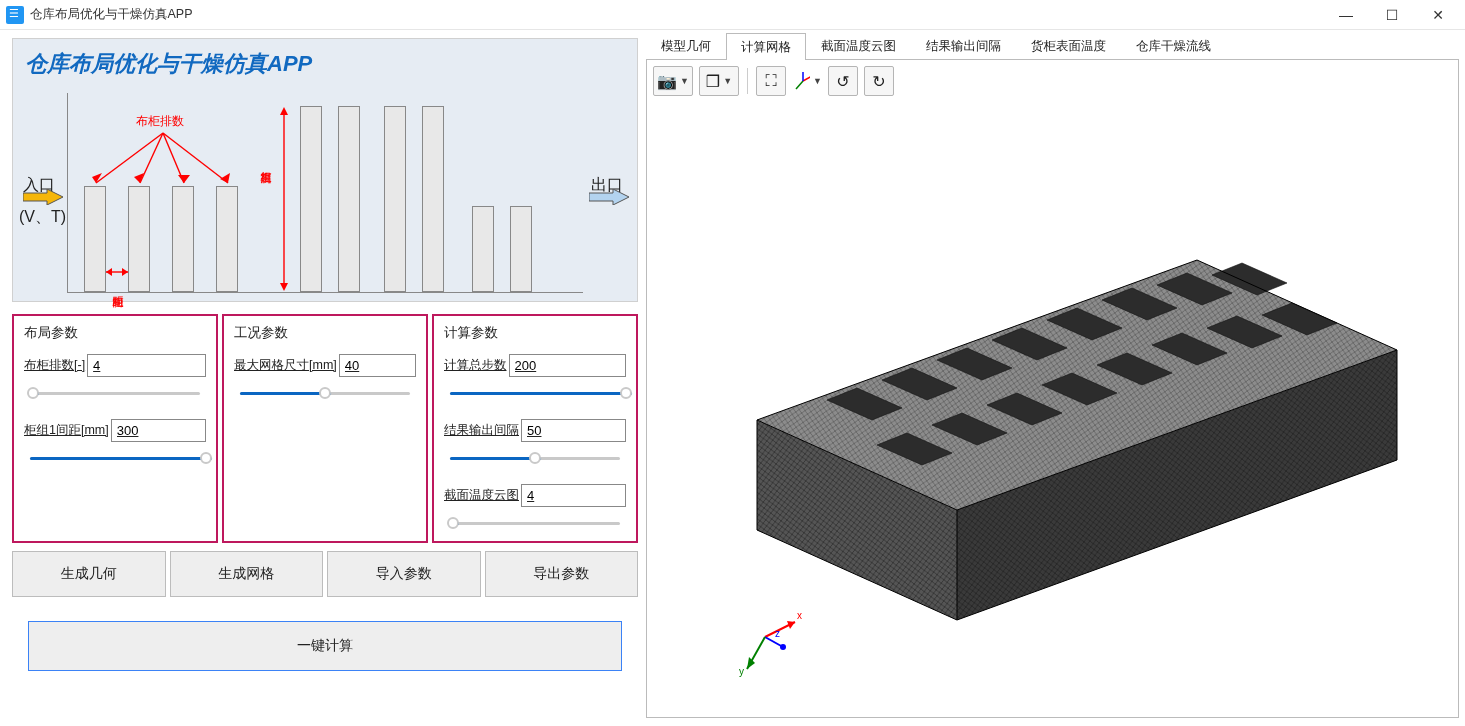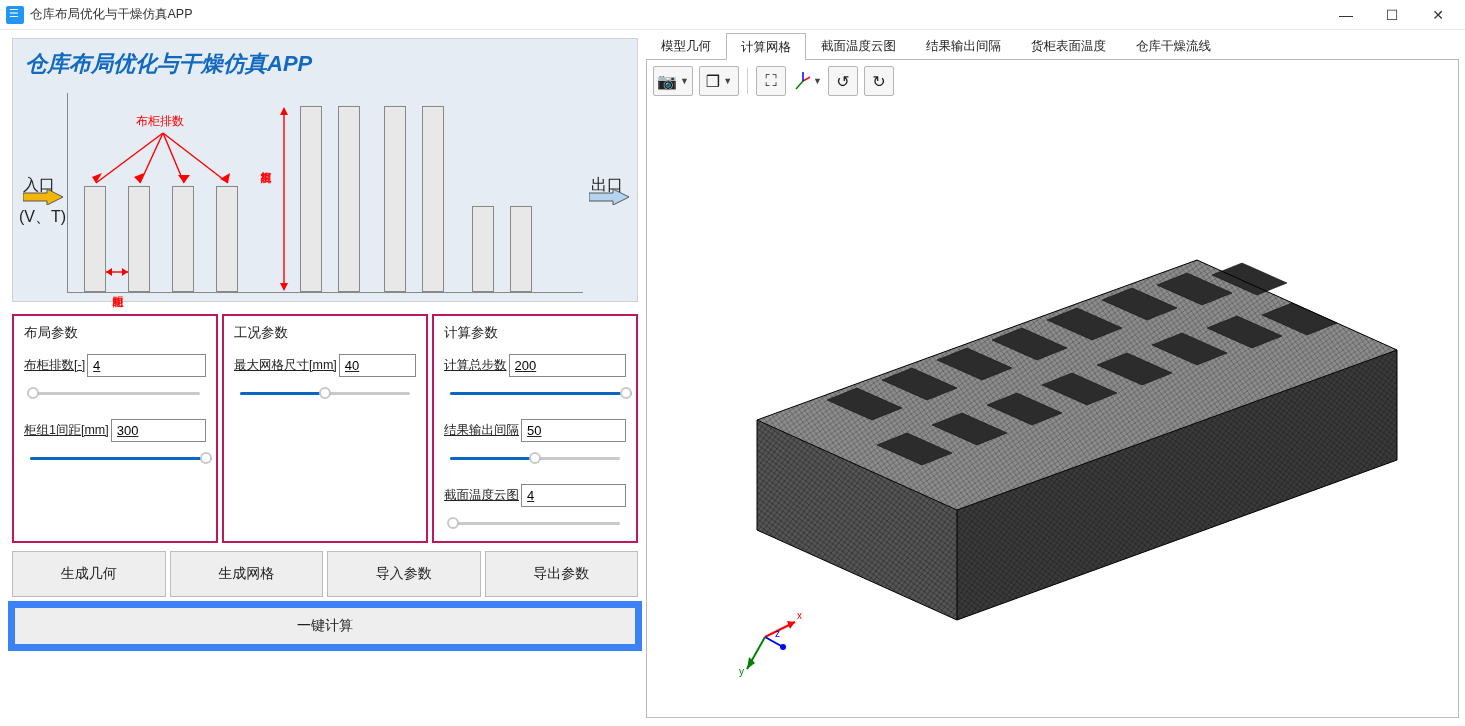--- a/index.html
+++ b/index.html
@@ -33,21 +33,21 @@
 .paramitem label { font-size:12.5px; white-space: nowrap; }
 .paramitem input[type=text] { flex:1; width: 100%; min-width:50px; border:1px solid #888; padding:3px 5px; font-size:13px; }
 
 .slider { position:relative; height:16px; margin-top:8px; }
 .slider .track { position:absolute; left:6px; right:6px; top:7px; height:3px; background:#c9c9c9; border-radius:2px; }
 .slider .fill  { position:absolute; left:6px; top:7px; height:3px; background:#0a66c2; border-radius:2px; }
 .slider .thumb { position:absolute; top:2px; width:12px; height:12px; background:#fff; border:2px solid #c9c9c9; border-radius:50%; transform:translateX(-50%); }
 
 .btnrow { display:flex; gap:4px; padding: 8px 4px 4px 4px; }
 .ubtn { flex:1; height:46px; background:#eee; border:1px solid #bcbcbc; font-size:14px; display:flex; align-items:center; justify-content:center; cursor:pointer; }
-.calcbtn { margin:0; height:50px; background:#eee; border:7px solid #3b82f6; font-size:14px; display:flex; align-items:center; justify-content:center; cursor:pointer; }
+.calcbtn { margin:20px; height:50px; background:#eee; border:1px solid #3b82f6; font-size:14px; display:flex; align-items:center; justify-content:center; cursor:pointer; }
 
 .rightcol { flex:1; display:flex; flex-direction:column; padding:4px 6px 8px 4px; }
 .tabbar { display:flex; border-bottom:1px solid #bbb; height:26px; align-items:flex-end; }
 .tab { padding:5px 14px 4px 14px; font-size:12.5px; border:1px solid transparent; border-bottom:none; cursor:pointer; }
 .tab.active { border-color:#bbb; background:#fff; position:relative; top:1px;text-align:center; }
 
 .viewport { flex:1; border:1px solid #bbb; border-top:none; position:relative; background:#fff; }
 
 .vtoolbar { position:absolute; top:6px; left:6px; display:flex; gap:6px; align-items:center; }
 .vbtn { width:30px; height:30px; border:1px solid #b5b5b5; background:#f6f6f6; display:flex; align-items:center; justify-content:center; font-size:16px; cursor:pointer; border-radius:2px; }

